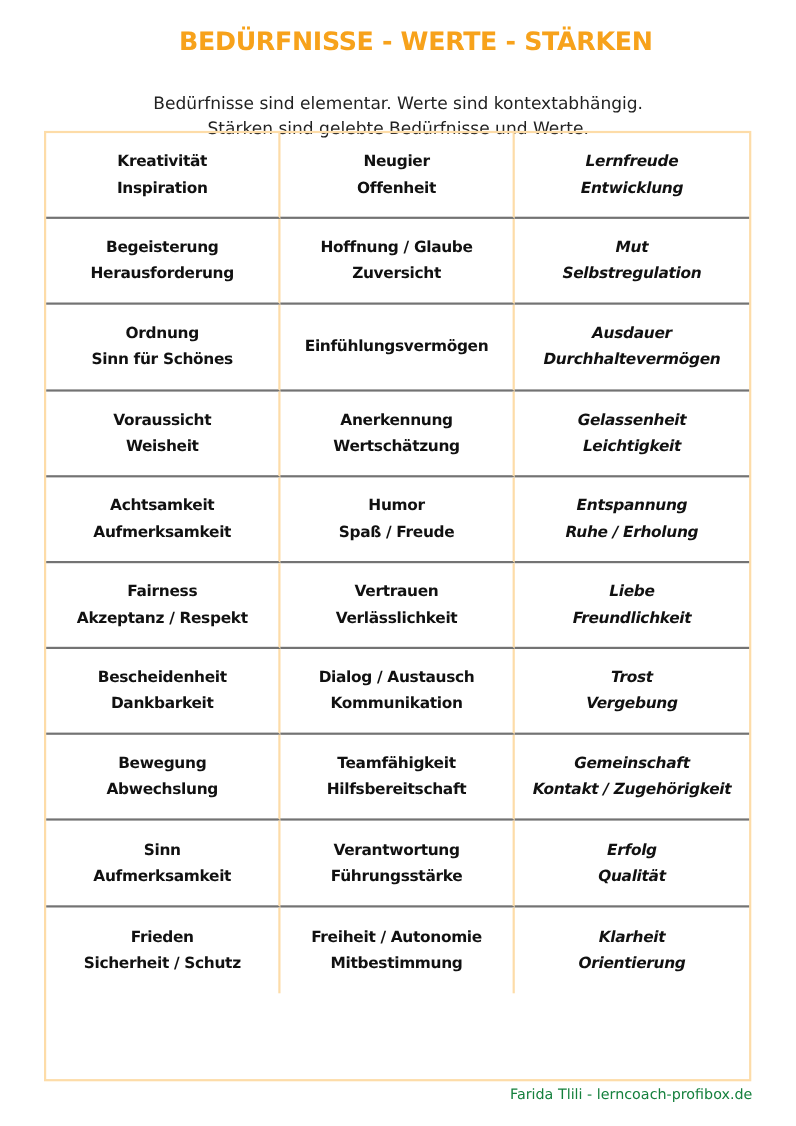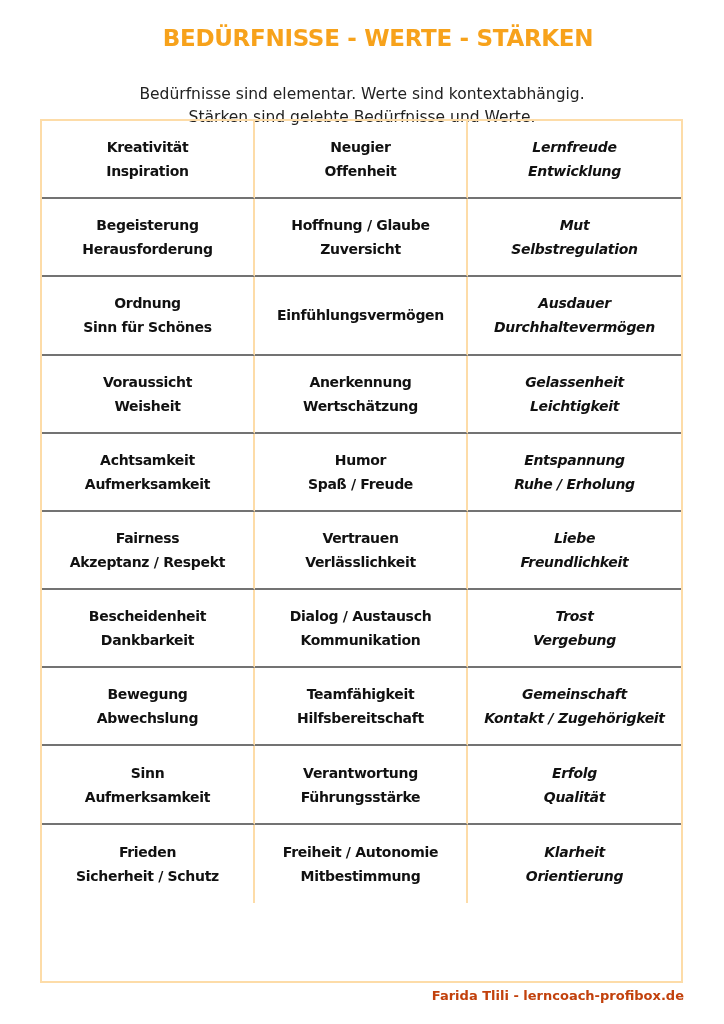--- a/index.html
+++ b/index.html
@@ -70,23 +70,22 @@
     }
     .cell:nth-child(3n) { border-right: none; font-style: italic; }
     .cell.last-row { border-bottom: none; align-items: center; }
     .cell span { display: block; white-space: nowrap; }
     .footer {
       position: absolute;
       top: 988px;
       right: 40px;
       font-family: "DejaVu Sans", sans-serif;
       font-size: 13px;
-      color: #c2410c;
+      color: #15803d;
       white-space: nowrap;
-      font-weight: bold;
     }
   </style>
 </head>
 <body>
 
 <div class="title">BEDÜRFNISSE - WERTE - STÄRKEN</div>
 
 <div class="subtitle">
   <div>Bedürfnisse sind elementar. Werte sind kontextabhängig.</div>
   <div>Stärken sind gelebte Bedürfnisse und Werte.</div>

